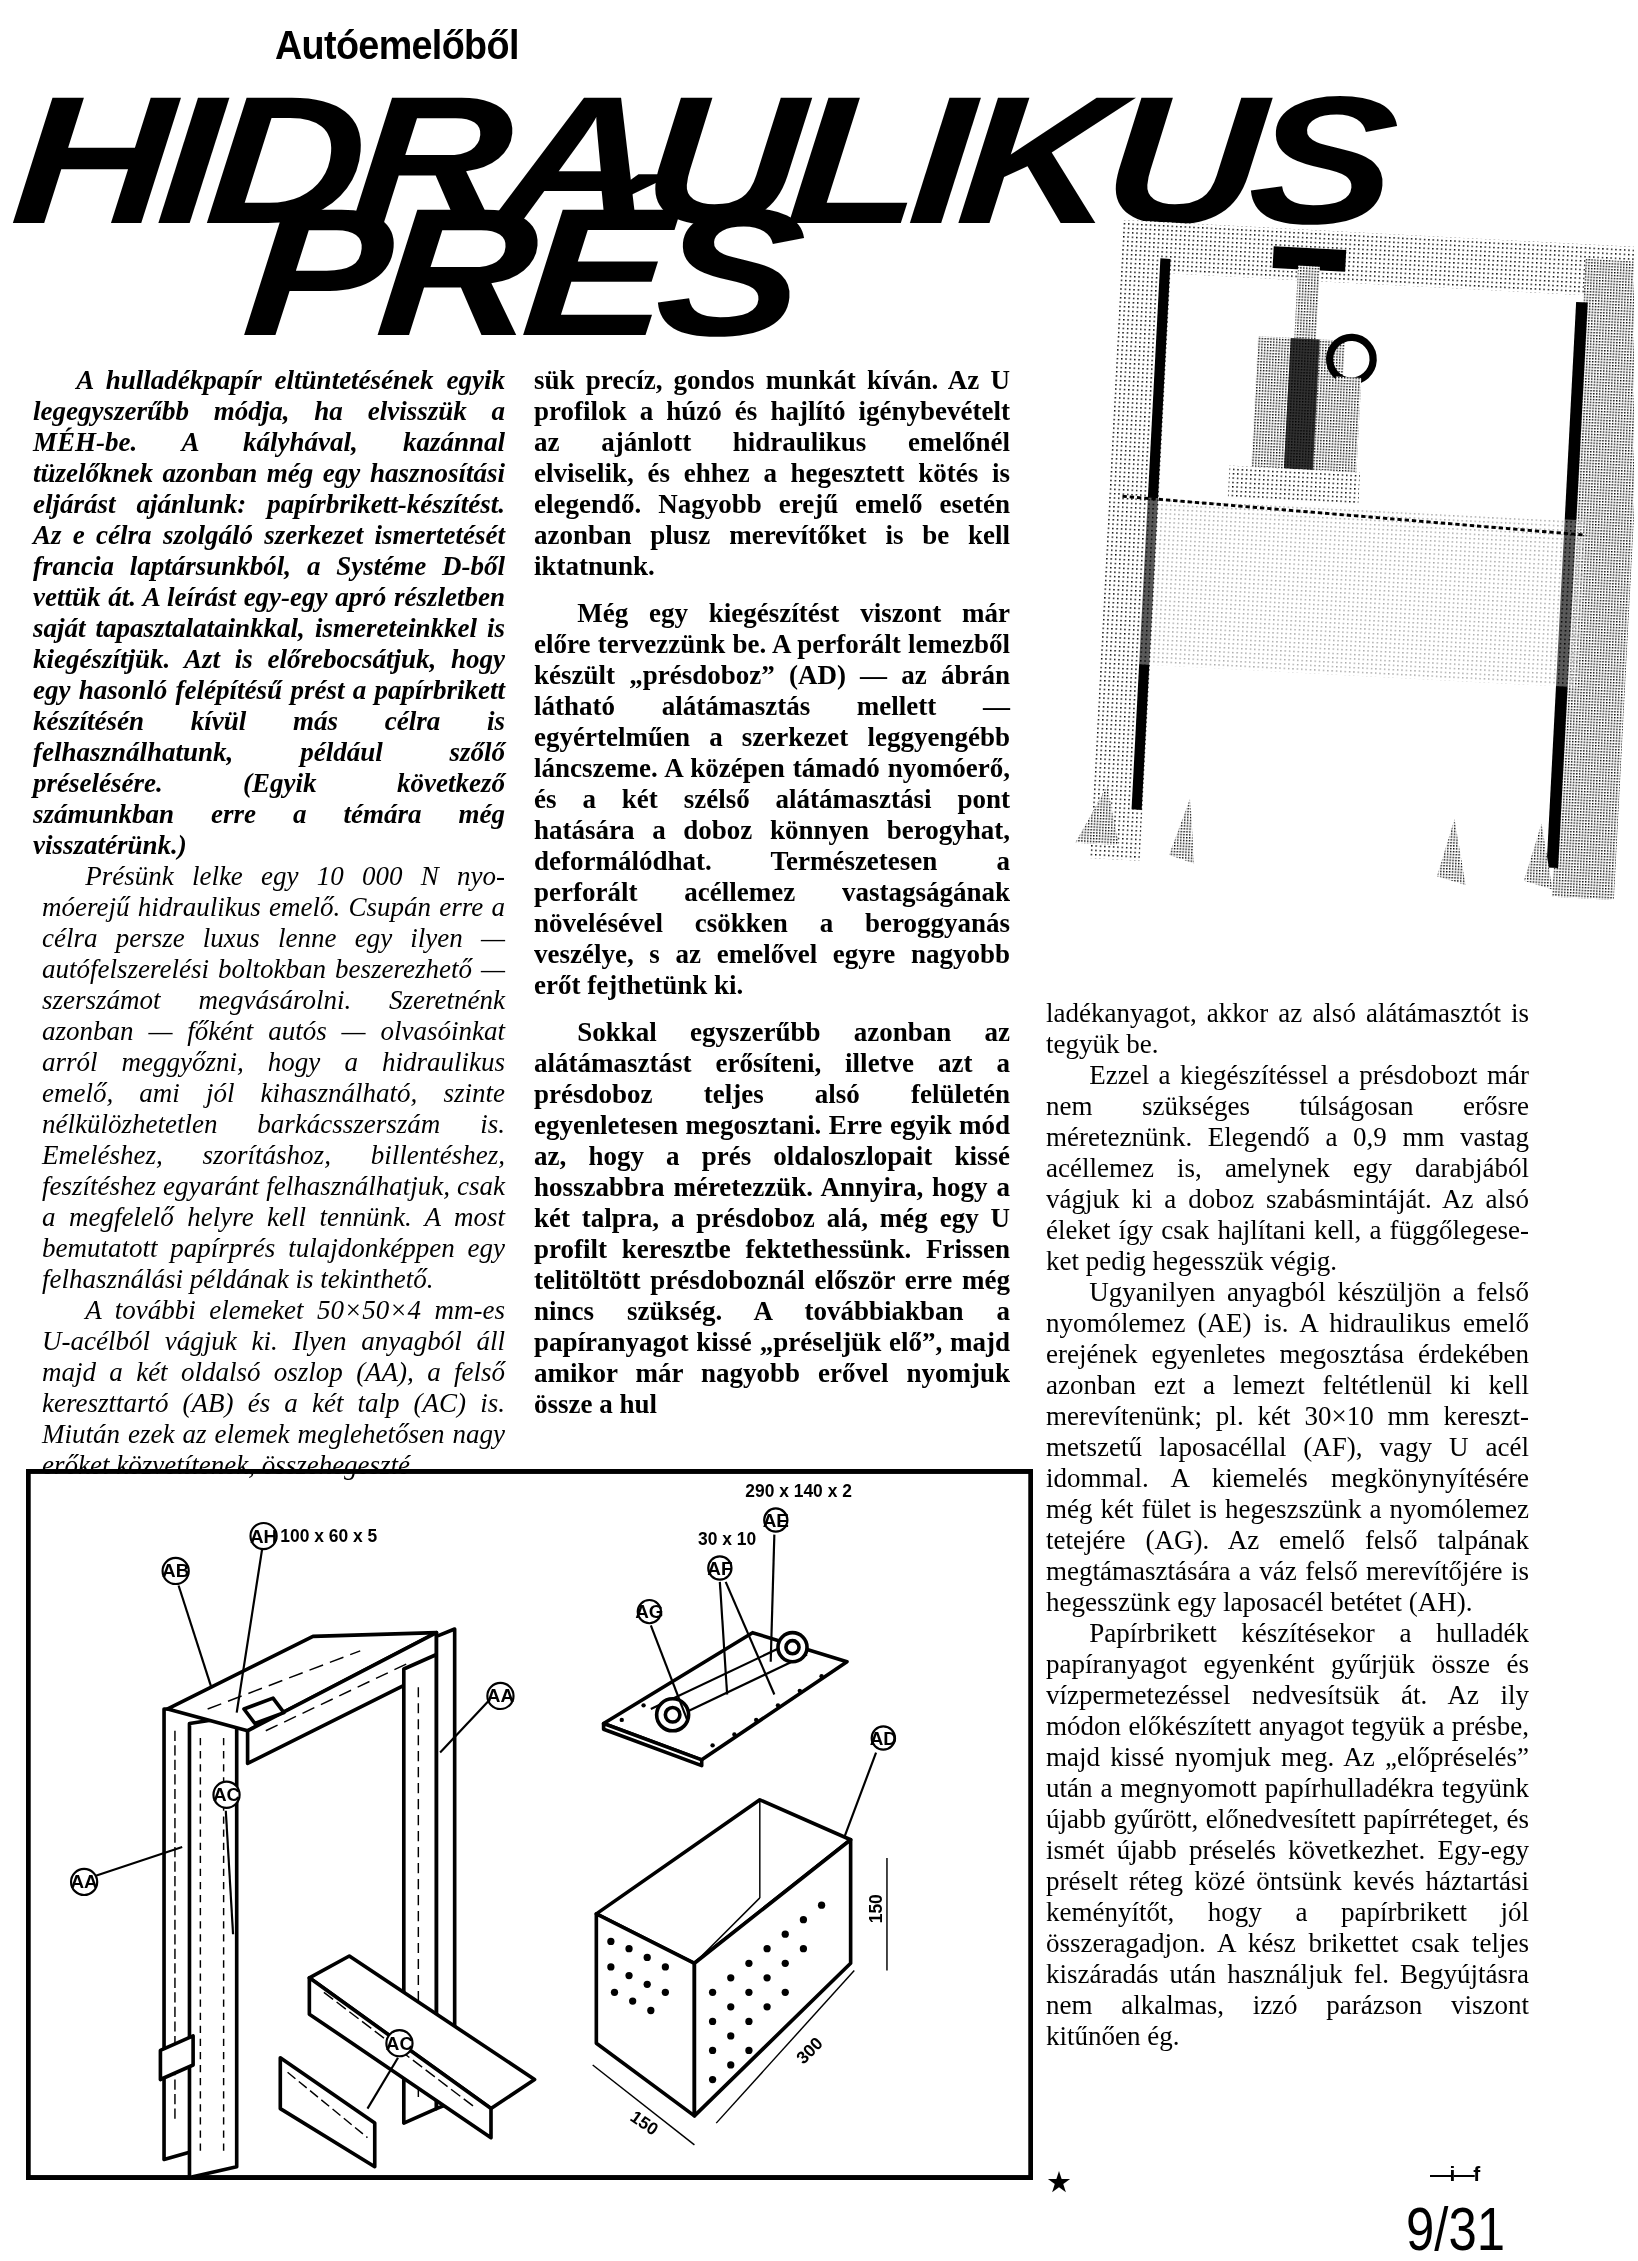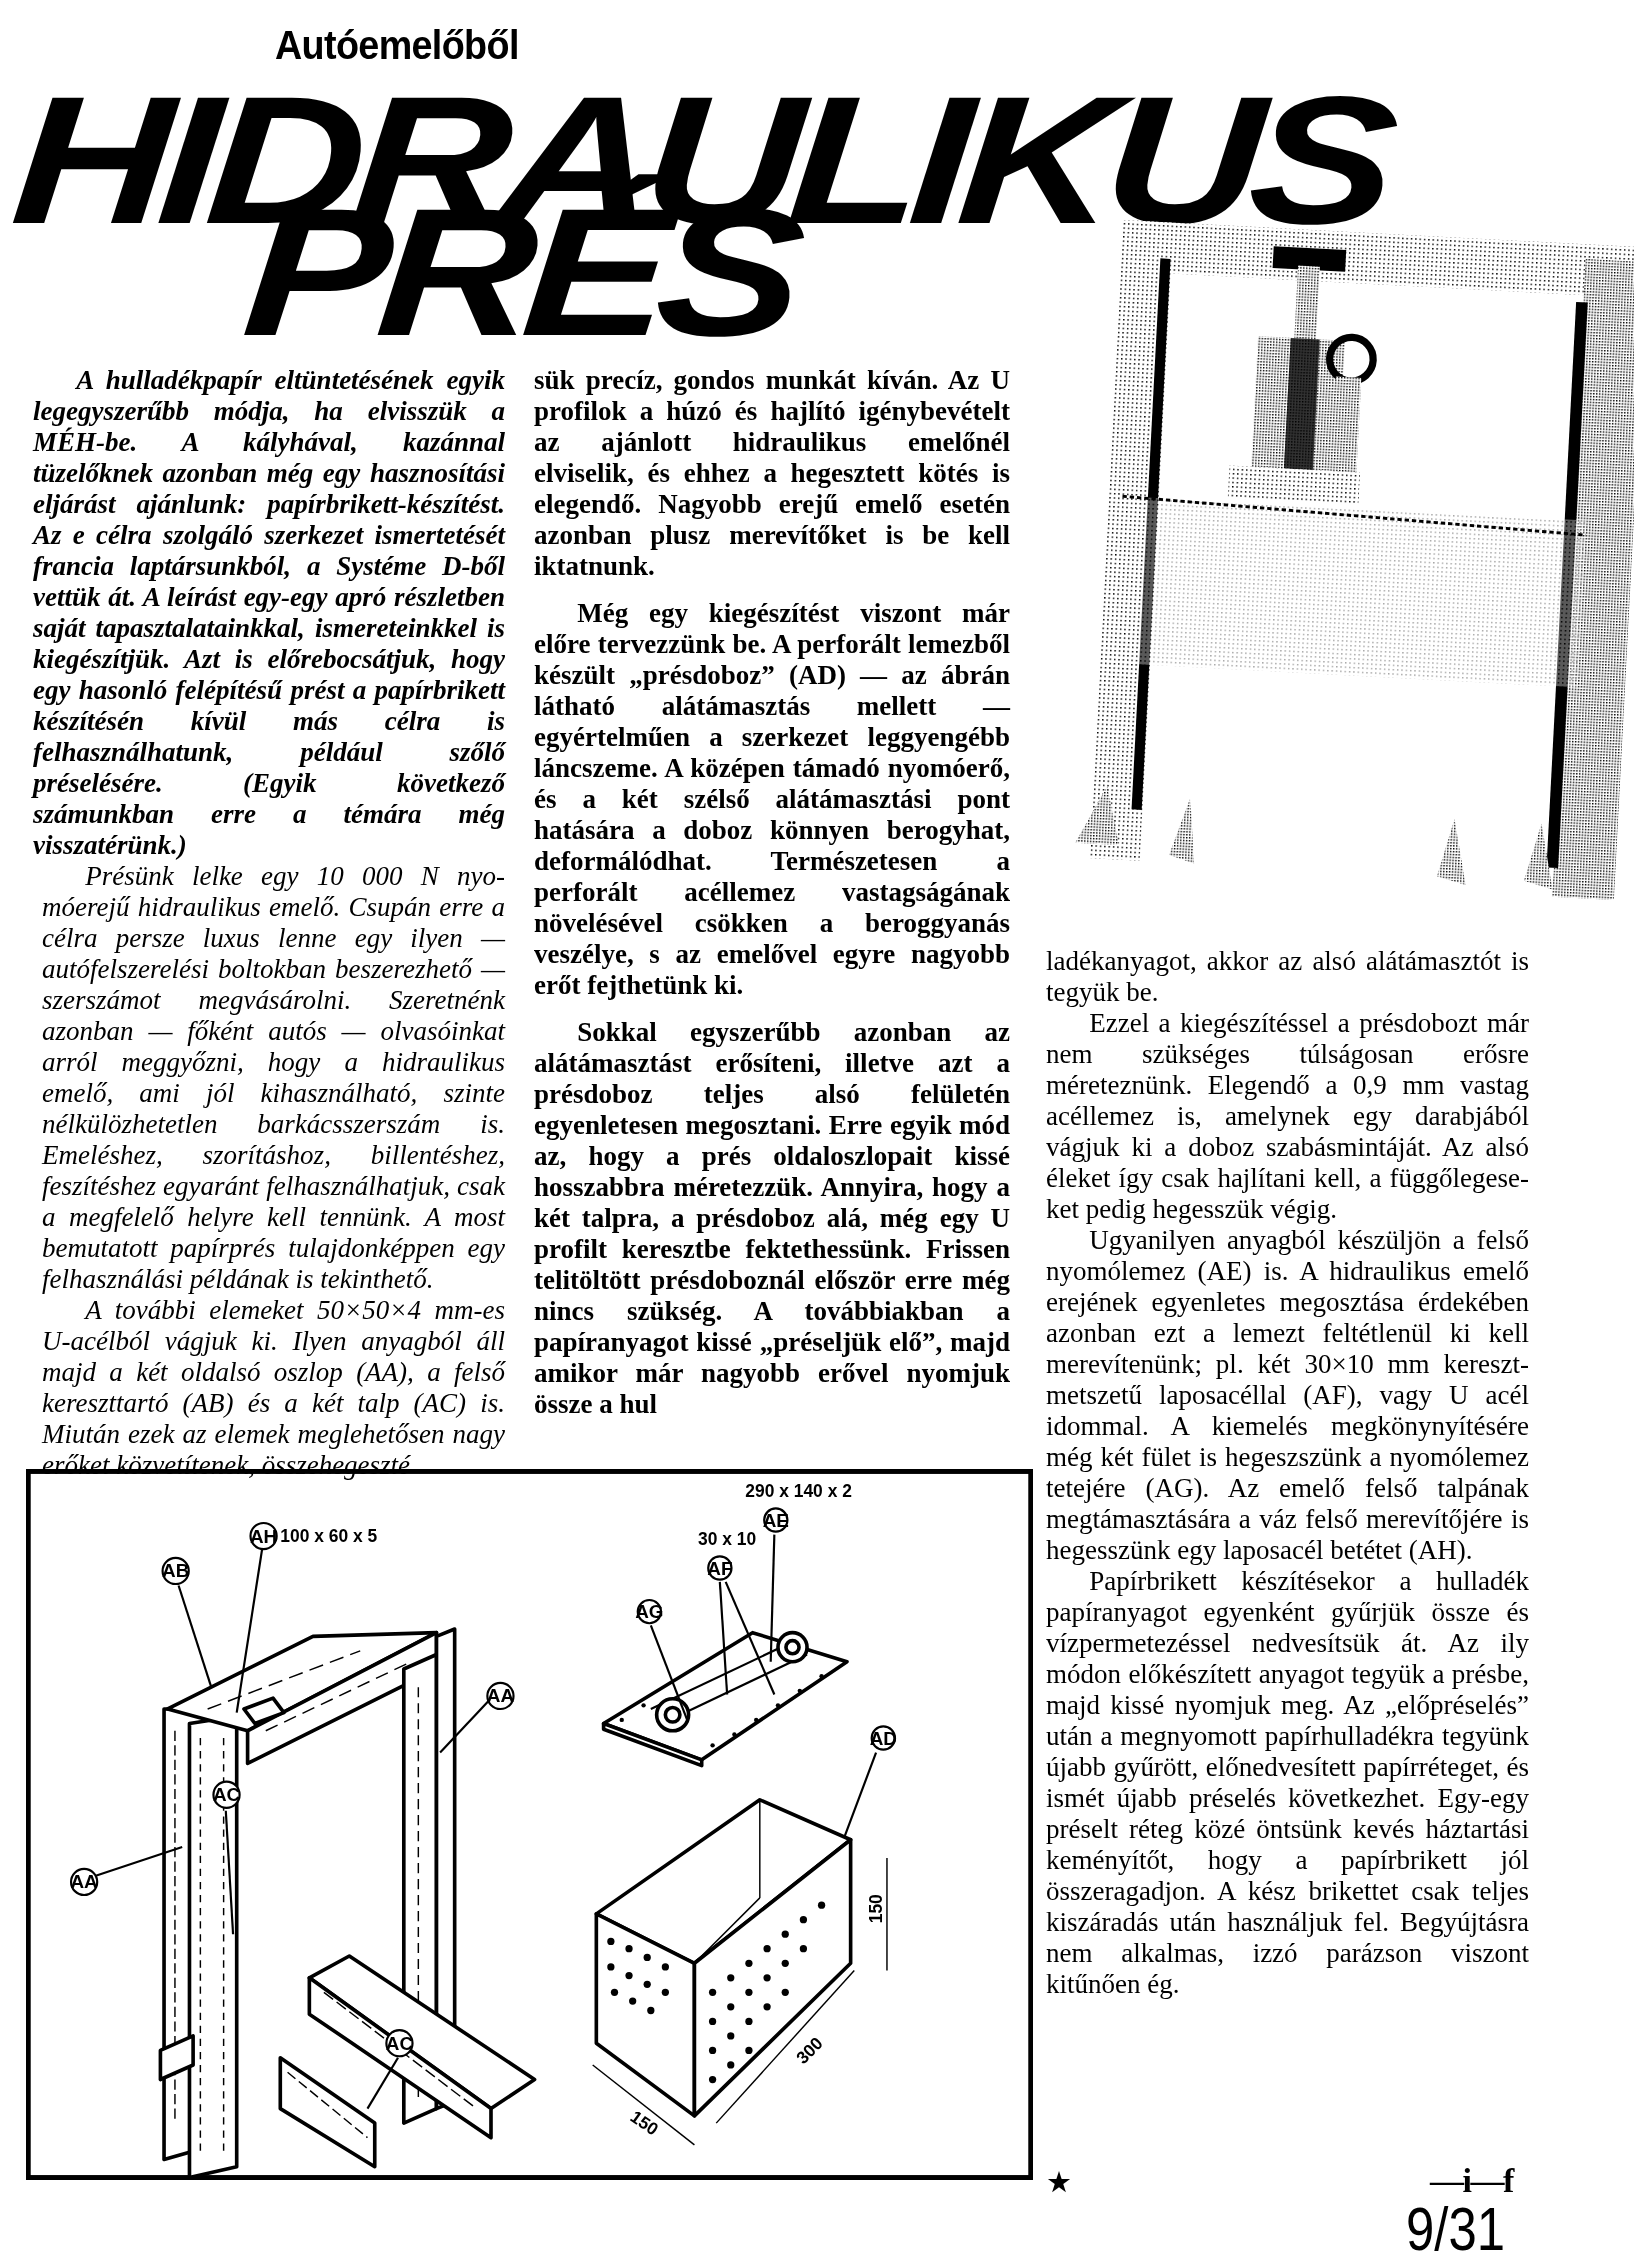--- a/index.html
+++ b/index.html
@@ -6,26 +6,26 @@
   body { width:1639px; height:2261px; position:relative; overflow:hidden; color:#000; font-family:"DejaVu Serif", serif; }
   .kicker { position:absolute; left:275px; top:22px; font-family:"Liberation Sans", sans-serif; font-weight:900; font-size:41px; letter-spacing:-0.7px; transform:scaleX(0.92); transform-origin:left top; }
   .title1 { position:absolute; left:22px; top:69px; font-family:"Liberation Sans", sans-serif; font-weight:900; font-style:italic; font-size:182px; line-height:182px; letter-spacing:-10.2px; transform:scaleX(1.2) skewX(-4deg); transform-origin:left top; white-space:nowrap; }
   .title2 { position:absolute; left:251px; top:207px; font-family:"Liberation Sans", sans-serif; font-weight:900; font-style:italic; font-size:182px; line-height:131px; letter-spacing:-10.2px; transform:scaleX(1.2) skewX(-4deg); transform-origin:left top; white-space:nowrap; }
   .col { position:absolute; font-family:"Liberation Serif", serif; font-size:27px; line-height:31px; text-align:justify; hyphens:manual; }
   .col p { margin:0; text-indent:0; }
   .col p.ind { text-indent:1.6em; }
   .col p.gap { margin-top:16px; }
   .c1 { left:33px; top:365px; width:472px; font-weight:700;font-style:italic; }
   .c2 { left:534px; top:365px; width:476px;font-weight:bold; }
-  .c3 { left:1046px; top:946px; width:483px; }
+  .c3 { left:1046px; top:998px; width:483px; }
   .c1 .reg { font-weight:400;margin-left:9px; }
   .photo { position:absolute; left:1075px; top:218px; width:559px; height:719px; }
   .diagram { position:absolute; left:26px; top:1469px; width:1007px; height:711px; }
   .star { position:absolute; left:1046px; top:2165px; font-size:29px; font-family:"DejaVu Sans", sans-serif; }
-  .sig { position:absolute; left:1430px; top:2162px; font-family:Liberation Serif, serif; font-weight:900; font-size:34px; letter-spacing:-1.5px; }
+  .sig { position:absolute; left:1430px; top:2162px; font-family:Liberation Sans, sans-serif; font-weight:900; font-size:21px; letter-spacing:-1.5px; }
   .pagenum { position:absolute; left:1406px; top:2198px; font-family:"Liberation Sans", sans-serif; font-size:62px; line-height:62px; transform:scaleX(0.82); transform-origin:left top; }
   .lbl { font-family:"Liberation Sans", sans-serif; font-size:26px; font-weight:700; }
   .dim { font-family:"Liberation Sans", sans-serif; font-size:24px; font-weight:700; }
 </style>
 </head>
 <body>
 
 <div class="kicker">Autóemelőből</div>
 <div class="title1">HIDRAULIKUS</div>
 <div class="title2">PRÉS</div>

